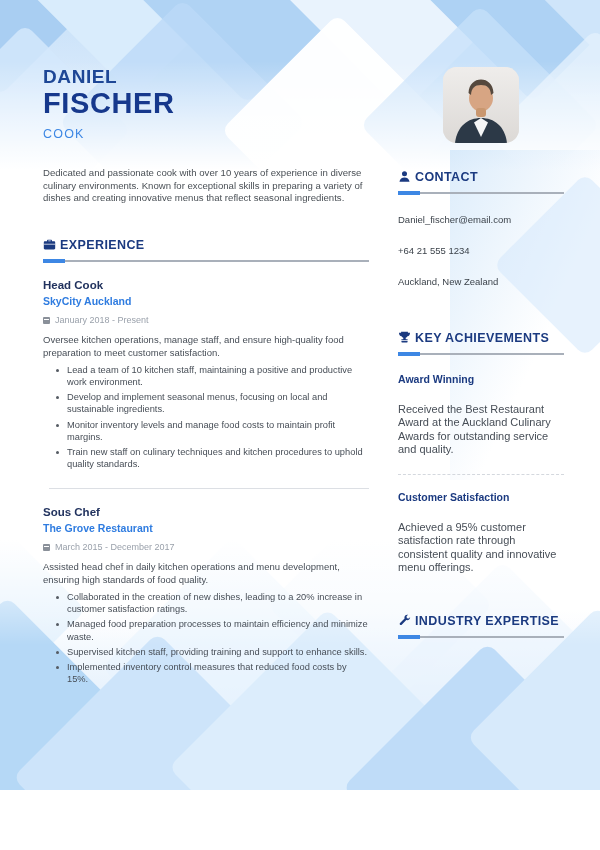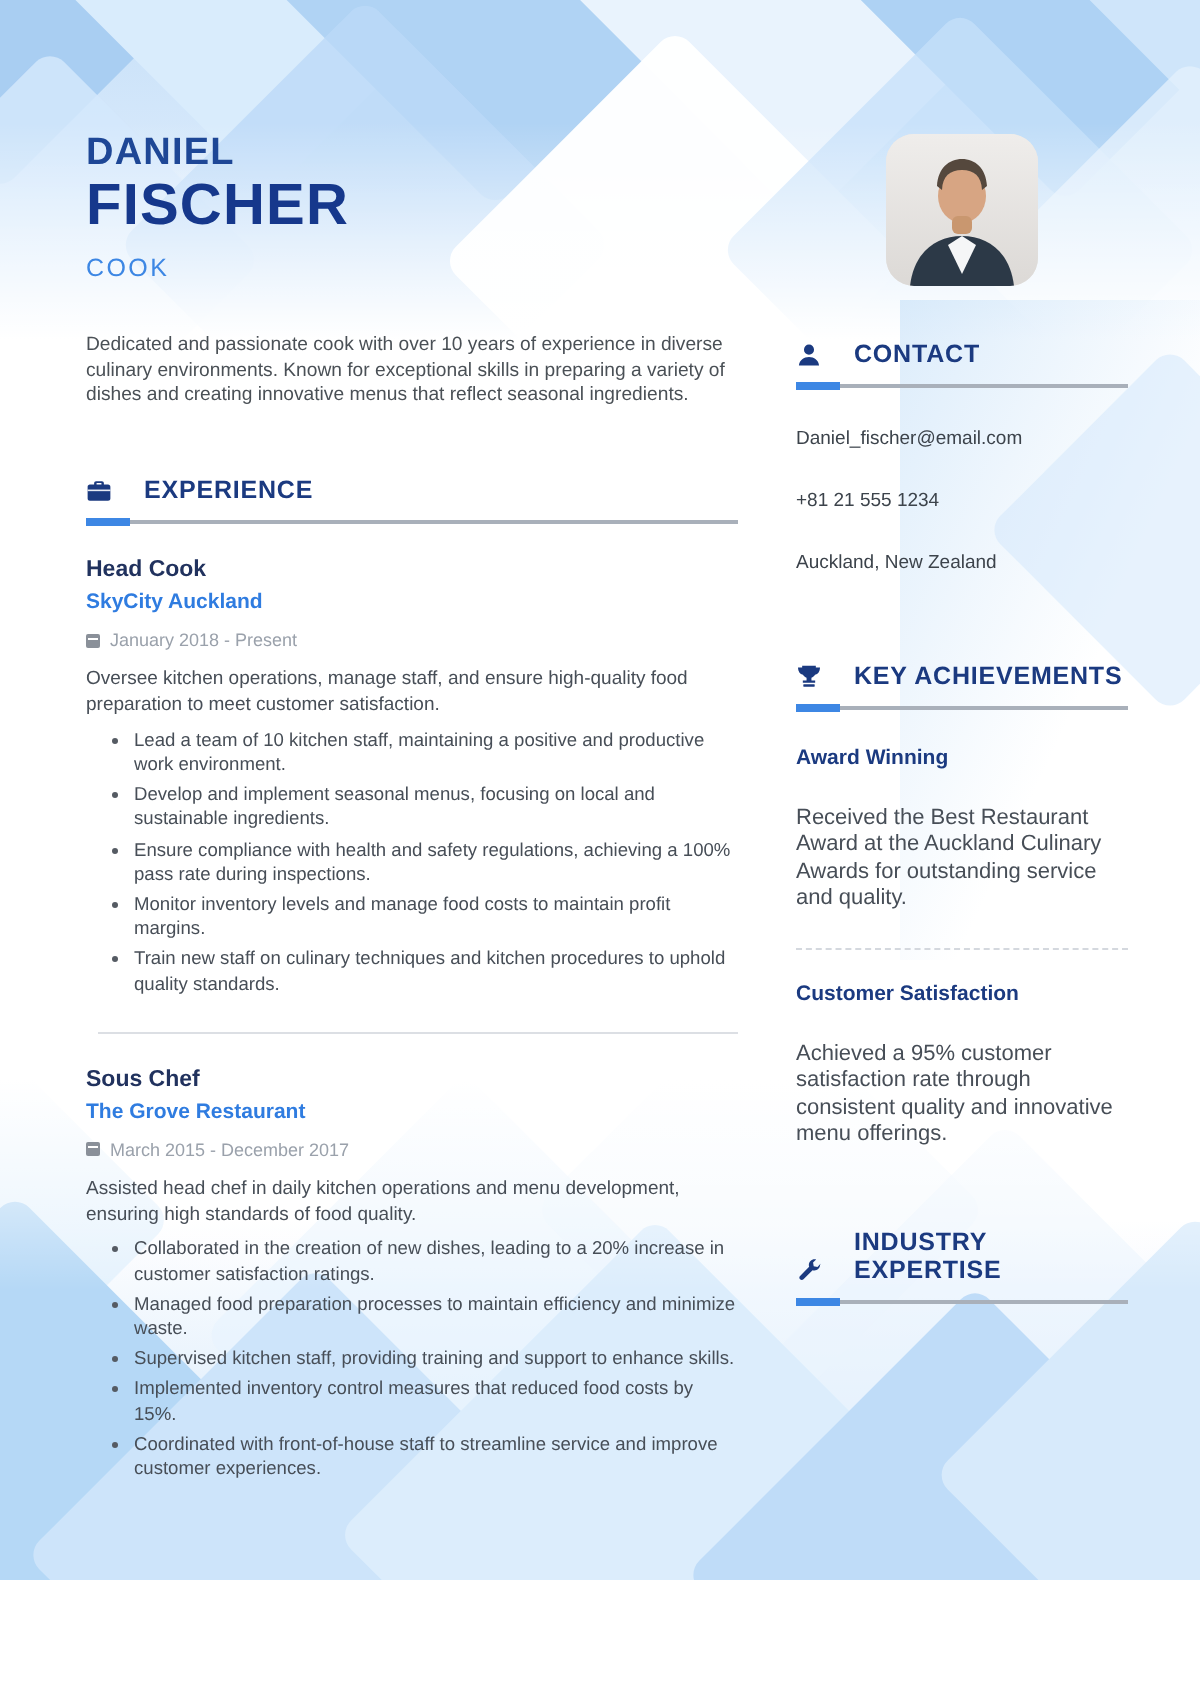--- a/index.html
+++ b/index.html
@@ -48,21 +48,21 @@
 
   
   .name-first { font-size:19px; line-height:21px; font-weight:700; letter-spacing:.6px; color:#1e4796; }
   .name-last  { font-size:29px; line-height:32px; font-weight:800; letter-spacing:.6px; color:#16388c; }
   .job-title  { margin-top:8px; font-size:12.5px; letter-spacing:1.2px; color:#3d87e4; }
 
   .summary { margin-top:26px; font-size:9.6px; line-height:12.7px; color:#4a5056; }
   .summary + .summary { margin-top:17px; }
 
   
-  .sec-head { display:flex; align-items:flex-end; gap:16px; font-size:12.5px; font-weight:700;
+  .sec-head { display:flex; align-items:flex-start; gap:4px; font-size:12.5px; font-weight:700;
               letter-spacing:.4px; color:#1b3a80; }
   .sec-head svg { width:13px; height:13px; fill:#1b3a80; flex:0 0 auto; }
   .rule { position:relative; height:2px; background:#a9b0ba; margin-top:8px; }
   .rule::before { content:""; position:absolute; left:0; top:-1px; width:22px; height:4px; background:#3d87e4; }
 
   
   .exp-section { margin-top:33px; }
   .job { margin-top:17px; }
   .role    { font-size:11.5px; font-weight:700; color:#21325e; }
   .company { margin-top:4px; font-size:10.5px; font-weight:700; color:#2f7ce0; }
@@ -162,59 +162,57 @@
         <div class="role">Head Cook</div>
         <div class="company">SkyCity Auckland</div>
         <div class="daterow">
           <span class="cal"></span>
           <span>January 2018 - Present</span>
         </div>
         <p class="jobdesc">Oversee kitchen operations, manage staff, and ensure high-quality food preparation to meet customer satisfaction.</p>
         <ul class="bullets">
           <li>Lead a team of 10 kitchen staff, maintaining a positive and productive work environment.</li>
           <li>Develop and implement seasonal menus, focusing on local and sustainable ingredients.</li>
-          <li>Ensure compliance with health and safety regulations, achieving a 100% pass rate during inspections.</li>
           <li>Monitor inventory levels and manage food costs to maintain profit margins.</li>
           <li>Train new staff on culinary techniques and kitchen procedures to uphold quality standards.</li>
         </ul>
       </div>
 
       <hr class="job-divider">
 
       <div class="job">
         <div class="role">Sous Chef</div>
         <div class="company">The Grove Restaurant</div>
         <div class="daterow">
           <span class="cal"></span>
           <span>March 2015 - December 2017</span>
         </div>
         <p class="jobdesc">Assisted head chef in daily kitchen operations and menu development, ensuring high standards of food quality.</p>
         <ul class="bullets">
           <li>Collaborated in the creation of new dishes, leading to a 20% increase in customer satisfaction ratings.</li>
           <li>Managed food preparation processes to maintain efficiency and minimize waste.</li>
           <li>Supervised kitchen staff, providing training and support to enhance skills.</li>
           <li>Implemented inventory control measures that reduced food costs by 15%.</li>
-          <li>Coordinated with front-of-house staff to streamline service and improve customer experiences.</li>
         </ul>
       </div>
     </div>
   </div>
 
   <div class="sidebar">
 
     <div>
       <div class="sec-head">
         <svg viewBox="0 0 16 16">
           <path d="M8 1.6a3.1 3.1 0 1 1 0 6.2 3.1 3.1 0 0 1 0-6.2zM1.8 14.4c.4-3.2 3-5.1 6.2-5.1s5.8 1.9 6.2 5.1z"></path>
         </svg>
         <span>CONTACT</span>
       </div>
       <div class="rule"></div>
       <div class="contact-item">Daniel_fischer@email.com</div>
-      <div class="contact-item">+81 21 555 1234</div>
+      <div class="contact-item">+64 21 555 1234</div>
       <div class="contact-item">Auckland, New Zealand</div>
     </div>
 
     <div class="ach-section">
       <div class="sec-head">
         <svg viewBox="0 0 16 16">
           <path d="M3.8 1h8.4v1.1h2.6c-.1 2.5-1.2 4.1-3.1 4.5-.5.9-1.3 1.5-2.2 1.8v1.8h2.3v1.3H4.2v-1.3h2.3V8.4c-.9-.3-1.7-.9-2.2-1.8C2.4 6.2 1.3 4.6 1.2 2.1h2.6V1z"></path>
           <rect x="4.5" y="12.4" width="7" height="1.6" rx=".3"></rect>
         </svg>
         <span>KEY ACHIEVEMENTS</span>

